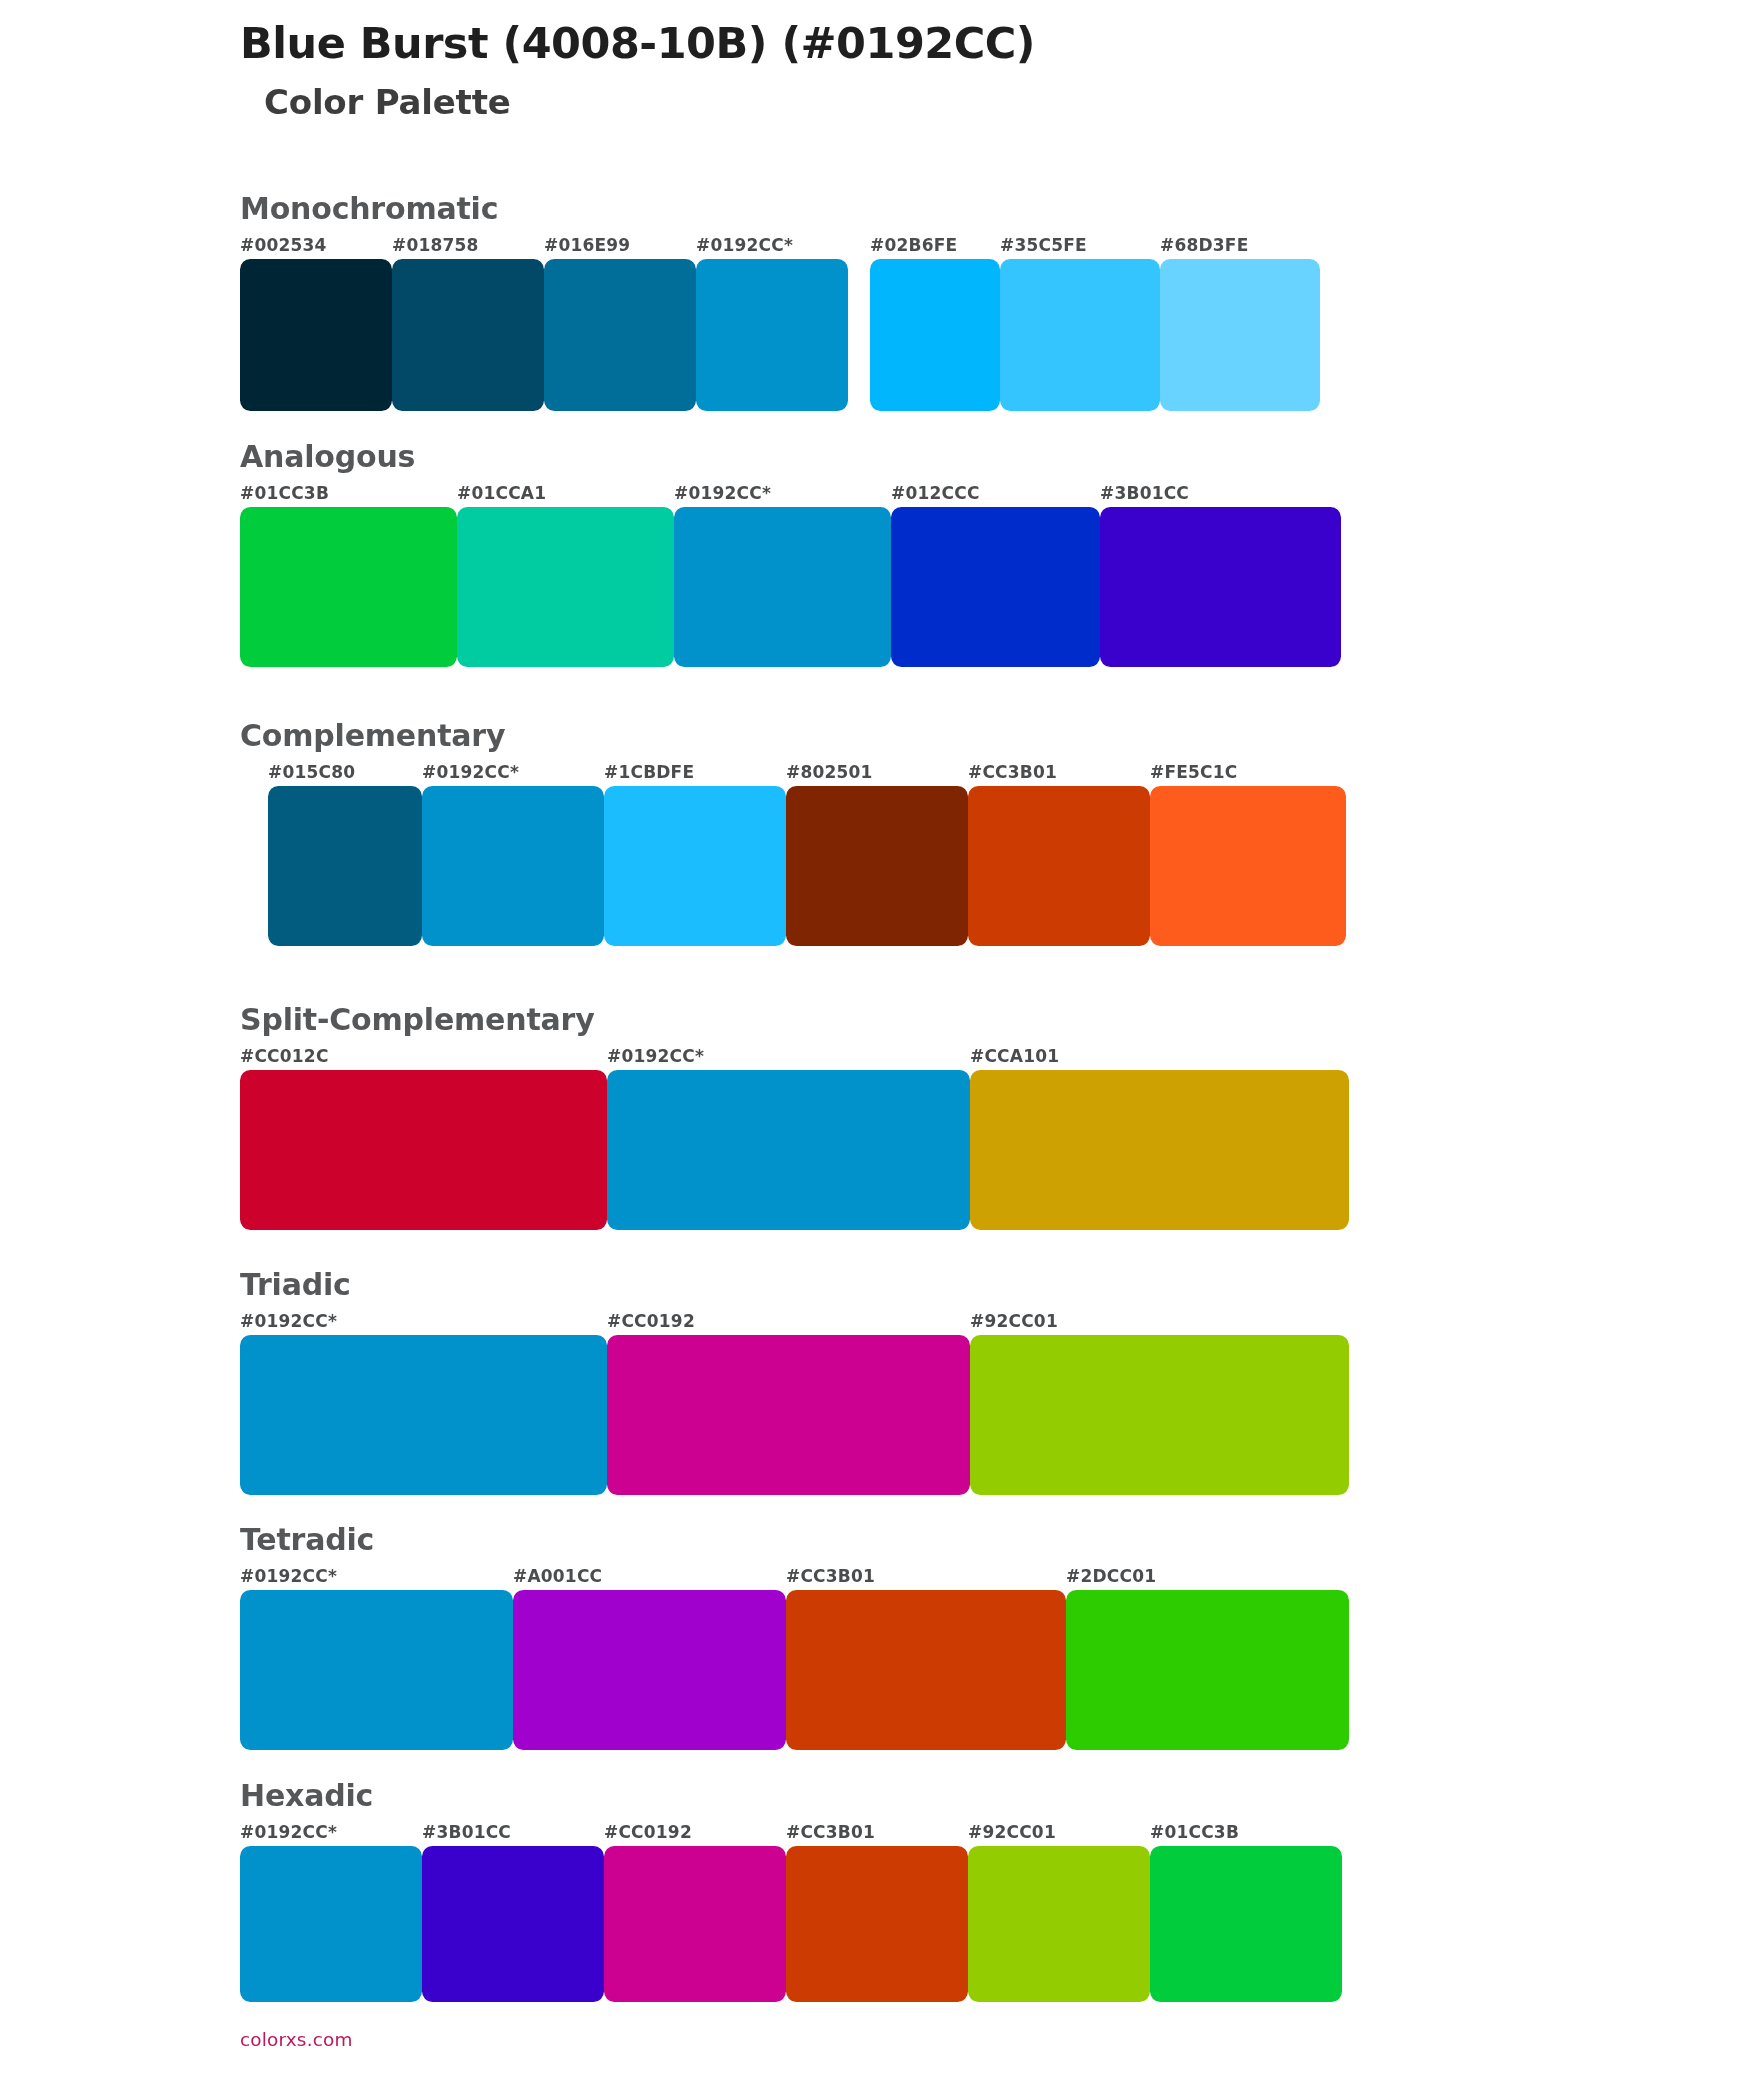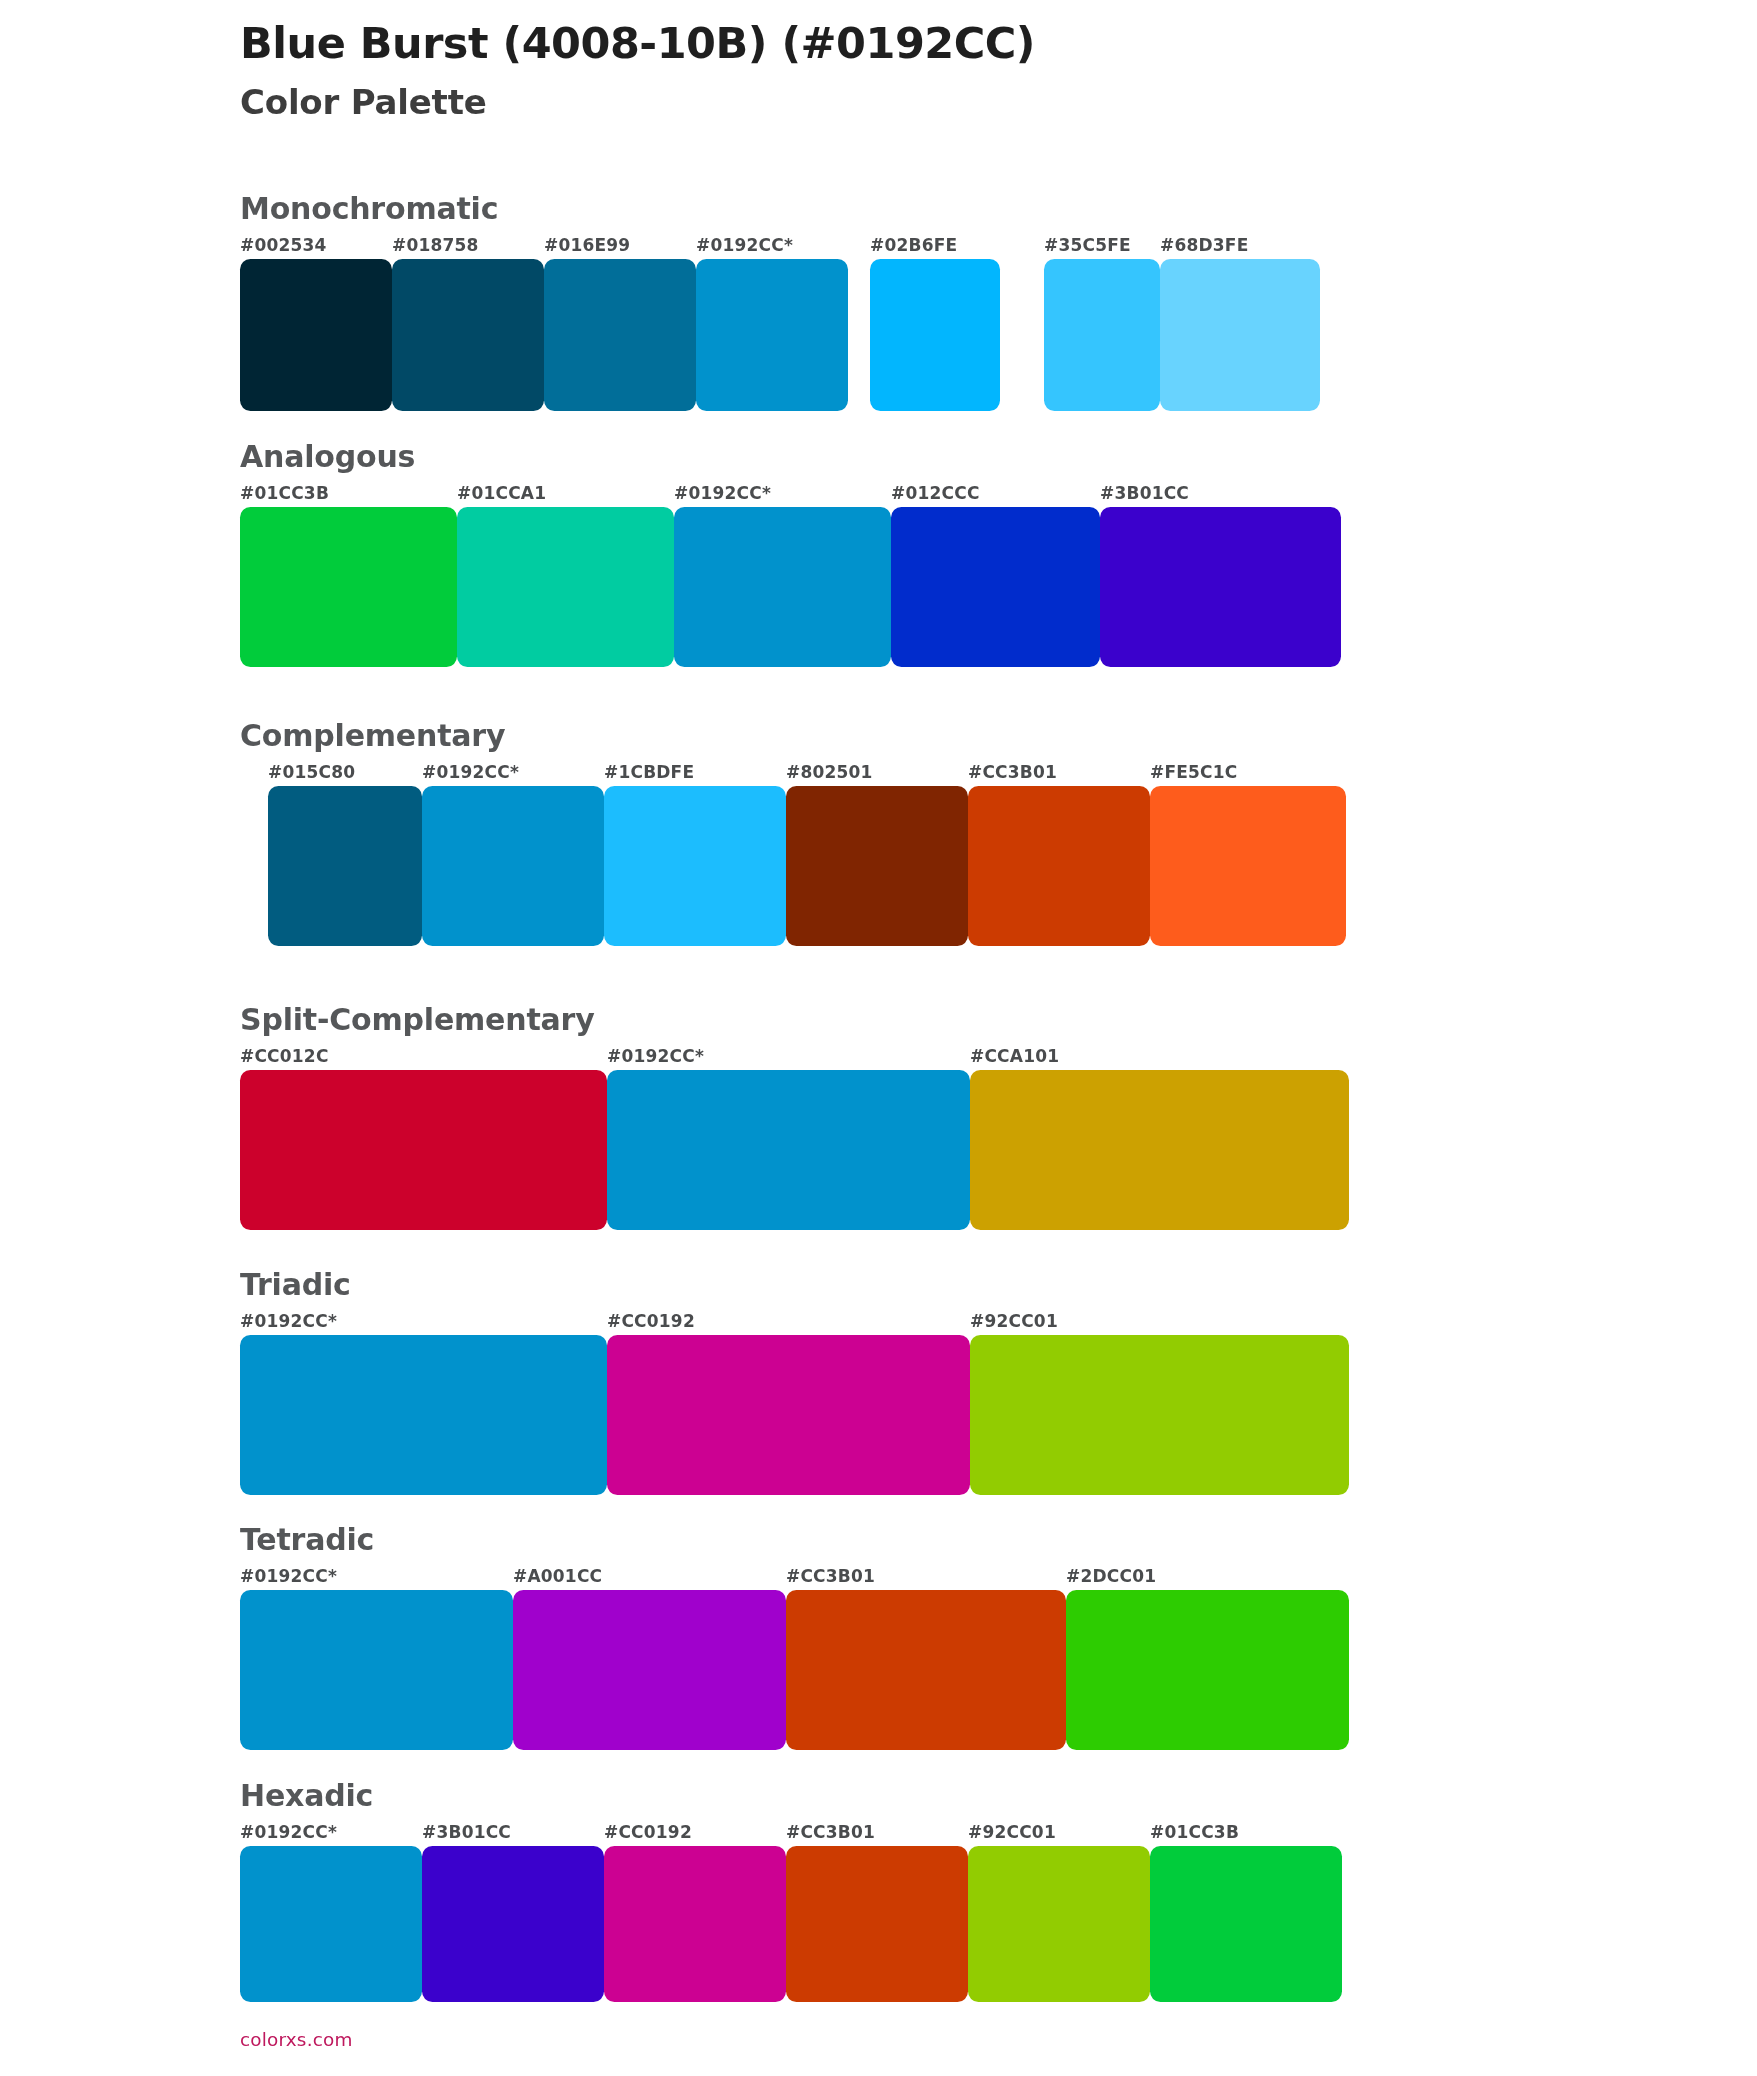--- a/index.html
+++ b/index.html
@@ -42,20 +42,21 @@
   }
 
   .page-subtitle {
     margin-top: 14.4px;
     font-family: "DejaVu Sans", sans-serif;
     font-size: 34px;
     line-height: 40px;
     font-weight: 700;
     color: #3d3d3d;
     letter-spacing: -0.2px;
+    margin-left: 24px;
   }
 
   
   .sections {
     position: absolute;
     left: 0;
     top: 0;
     width: 1757px;
   }
 
@@ -146,21 +147,21 @@
             <span class="swatch-chip" style="background: rgb(1, 110, 153); height: 152px;"></span>
           </div>
           <div class="swatch" style="width: 152px;">
             <span class="swatch-label">#0192CC*</span>
             <span class="swatch-chip" style="background: rgb(1, 146, 204); height: 152px;"></span>
           </div>
           <div class="swatch" style="width: 152px; padding-left: 22px;">
             <span class="swatch-label">#02B6FE</span>
             <span class="swatch-chip" style="background: rgb(2, 182, 254); height: 152px;"></span>
           </div>
-          <div class="swatch" style="width: 160px; padding-left: 44px;">
+          <div class="swatch" style="width: 160px;">
             <span class="swatch-label">#35C5FE</span>
             <span class="swatch-chip" style="background: rgb(53, 197, 254); height: 152px;"></span>
           </div>
           <div class="swatch" style="width: 160px;">
             <span class="swatch-label">#68D3FE</span>
             <span class="swatch-chip" style="background: rgb(104, 211, 254); height: 152px;"></span>
           </div>
         </div>
       </div>
       <div class="palette-section" style="top: 438px; width: 1102px;">

